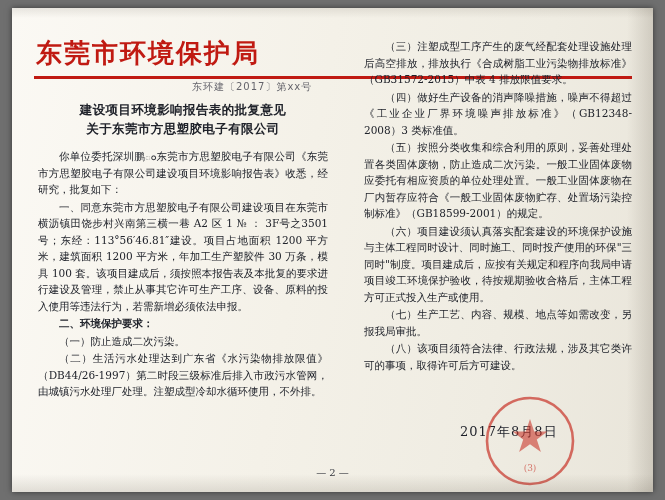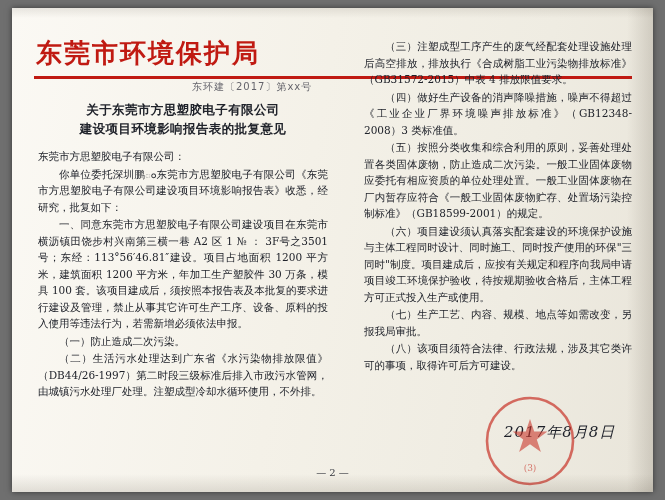--- a/index.html
+++ b/index.html
@@ -68,23 +68,23 @@
   .ind{text-indent:21px;}
   .sec{text-indent:21px;font-weight:bold;}
 
   
   .stamp{
     position:absolute;left:470px;top:385px;width:96px;height:96px;
   }
   .stamp svg{display:block;}
 
   .sign{
-    position:absolute;left:492px;top:415px;
+    position:absolute;left:448px;top:415px;
     font-family:"DejaVu Serif","Liberation Serif",serif;
-    font-size:15px;color:#1d2029;letter-spacing:1px;font-style:italic;
+    font-size:13px;color:#1d2029;letter-spacing:1px;
   }
 
   .pagenum{
     position:absolute;left:0;right:0;bottom:14px;text-align:center;
     font-family:"DejaVu Serif","Liberation Serif",serif;
     font-size:10px;color:#33353d;
   }
 
   
   .edgeR{
@@ -110,26 +110,26 @@
   <div class="inner">
 
     <div class="hdr">
       <div class="title">东莞市环境保护局</div>
       <div class="rule"></div>
     </div>
     <div class="docno">东环建〔2017〕第xx号</div>
 
     <div class="col colL">
       <div class="doc-title">
+        <div>建设项目环境影响报告表的批复意见</div>
         <div>关于东莞市方思塑胶电子有限公司</div>
-        <div>建设项目环境影响报告表的批复意见</div>
       </div>
-      <p>东莞市方思塑胶电子有限公司：</p>
       <p class="ind">你单位委托深圳鹏ం东莞市方思塑胶电子有限公司《东莞市方思塑胶电子有限公司建设项目环境影响报告表》收悉，经研究，批复如下：</p>
       <p class="ind">一、同意东莞市方思塑胶电子有限公司建设项目在东莞市横沥镇田饶步村兴南第三横一巷 A2 区 1 № ： 3F号之3501号；东经：113°56′46.81″建设。项目占地面积 1200 平方米，建筑面积 1200 平方米，年加工生产塑胶件 30 万条，模具 100 套。该项目建成后，须按照本报告表及本批复的要求进行建设及管理，禁止从事其它许可生产工序、设备、原料的投入使用等违法行为，若需新增必须依法申报。</p>
+      <p class="sec">二、环境保护要求：</p>
       <p class="ind">（一）防止造成二次污染。</p>
       <p class="ind">（二）生活污水处理达到广东省《水污染物排放限值》（DB44/26-1997）第二时段三级标准后排入市政污水管网，由城镇污水处理厂处理。注塑成型冷却水循环使用，不外排。</p>
     </div>
 
     <div class="col colR">
       <p class="ind">（三）注塑成型工序产生的废气经配套处理设施处理后高空排放，排放执行《合成树脂工业污染物排放标准》（GB31572-2015）中表 4 排放限值要求。</p>
       <p class="ind">（四）做好生产设备的消声降噪措施，噪声不得超过《工业企业厂界环境噪声排放标准》（GB12348-2008）3 类标准值。</p>
       <p class="ind">（五）按照分类收集和综合利用的原则，妥善处理处置各类固体废物，防止造成二次污染。一般工业固体废物应委托有相应资质的单位处理处置。一般工业固体废物在厂内暂存应符合《一般工业固体废物贮存、处置场污染控制标准》（GB18599-2001）的规定。</p>
       <p class="ind">（六）项目建设须认真落实配套建设的环境保护设施与主体工程同时设计、同时施工、同时投产使用的环保"三同时"制度。项目建成后，应按有关规定和程序向我局申请项目竣工环境保护验收，待按规期验收合格后，主体工程方可正式投入生产或使用。</p>
       <p class="ind">（七）生产工艺、内容、规模、地点等如需改变，另报我局审批。</p>

